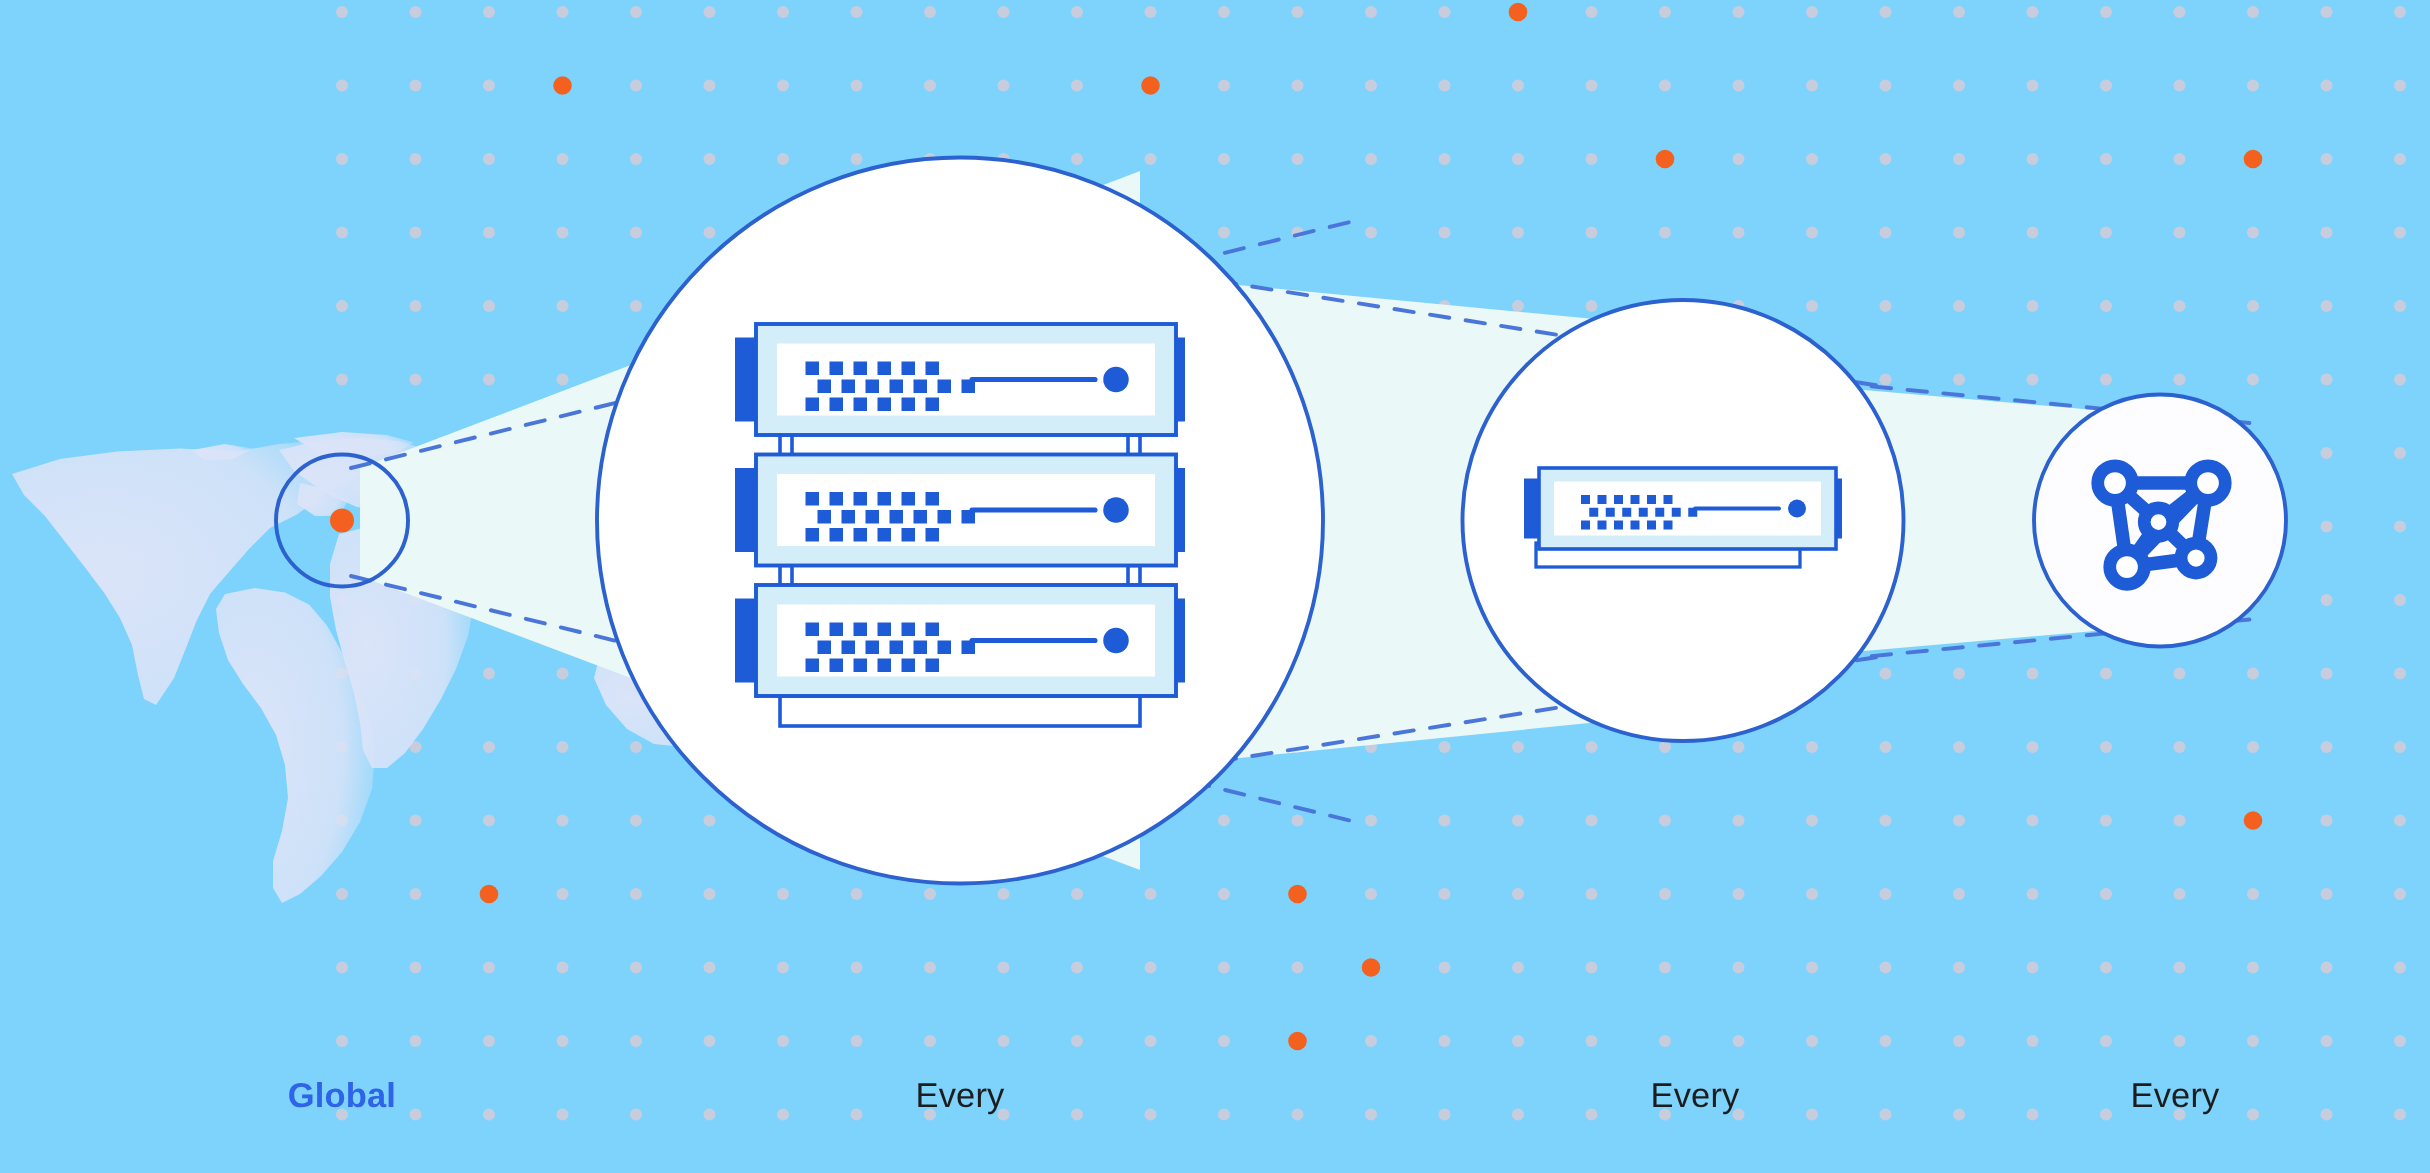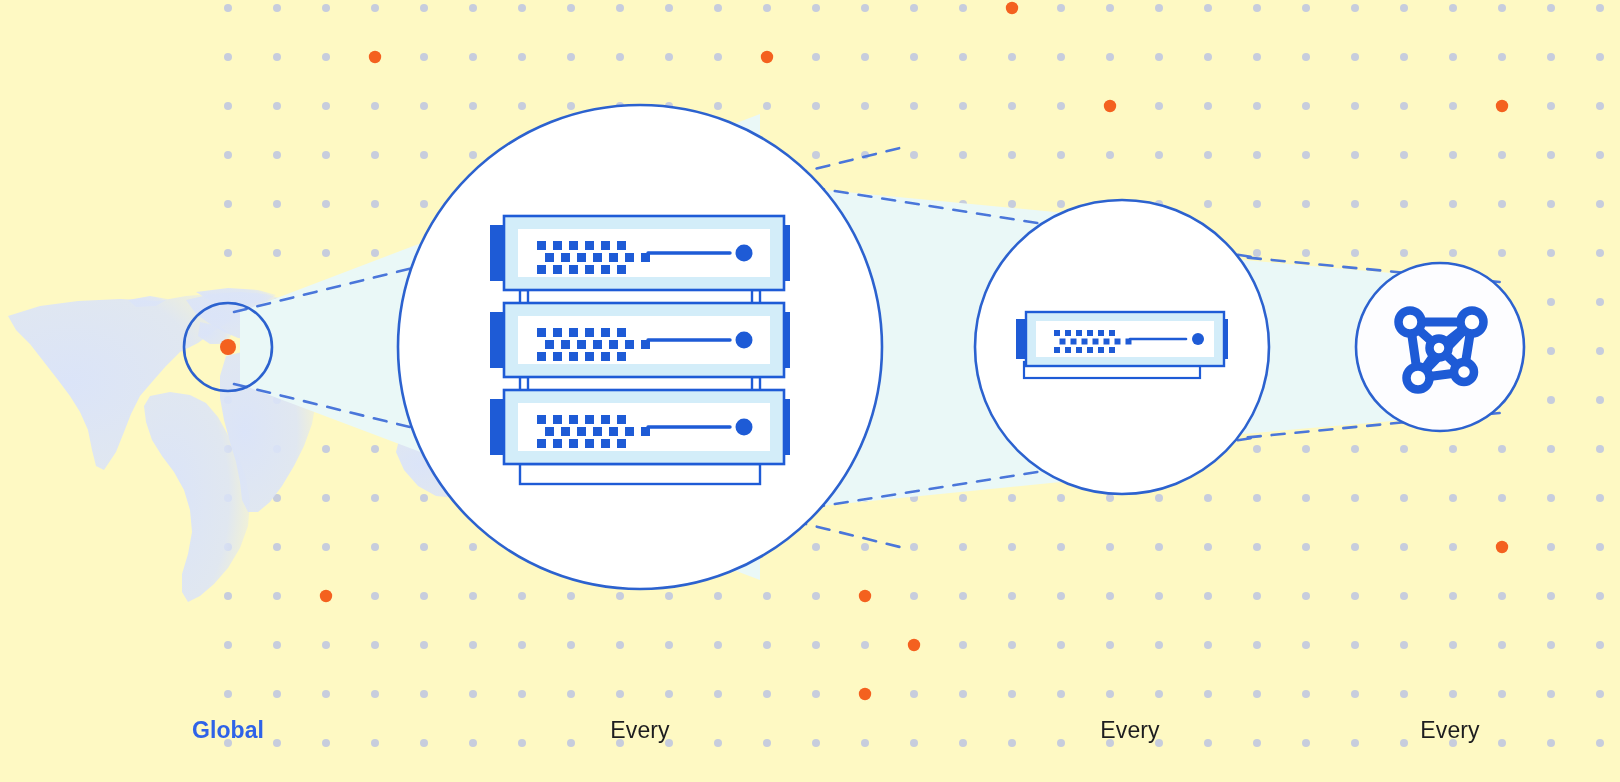--- a/index.html
+++ b/index.html
@@ -5,21 +5,21 @@
   * { box-sizing: border-box; margin: 0; padding: 0; }
   html, body {
     width: 1620px; height: 782px;
     background: #ffffff;
     font-family: "Liberation Sans", sans-serif;
     overflow: hidden;
   }
   #stage {
     position: relative;
     width: 1620px; height: 782px;
-    background: #fef9c3;
+    background: #7dd3fc;
     overflow: hidden;
   }
   #svg-root { position: absolute; left: 0; top: 0; width: 1620px; height: 782px; }
 
   .label {
     position: absolute;
     text-align: center;
     font-size: 23px;
     line-height: 25px;
     font-weight: 400;

